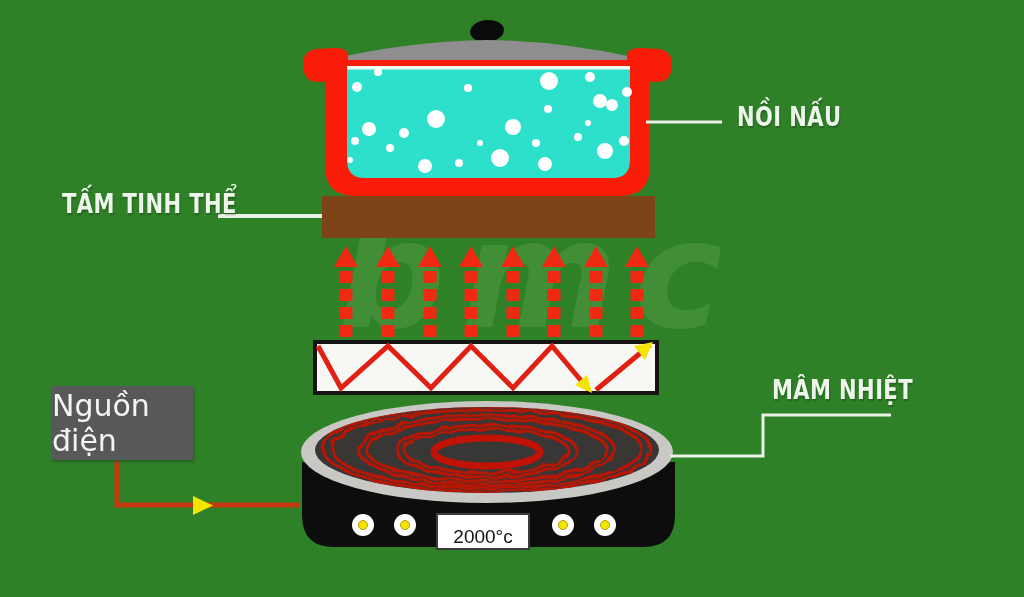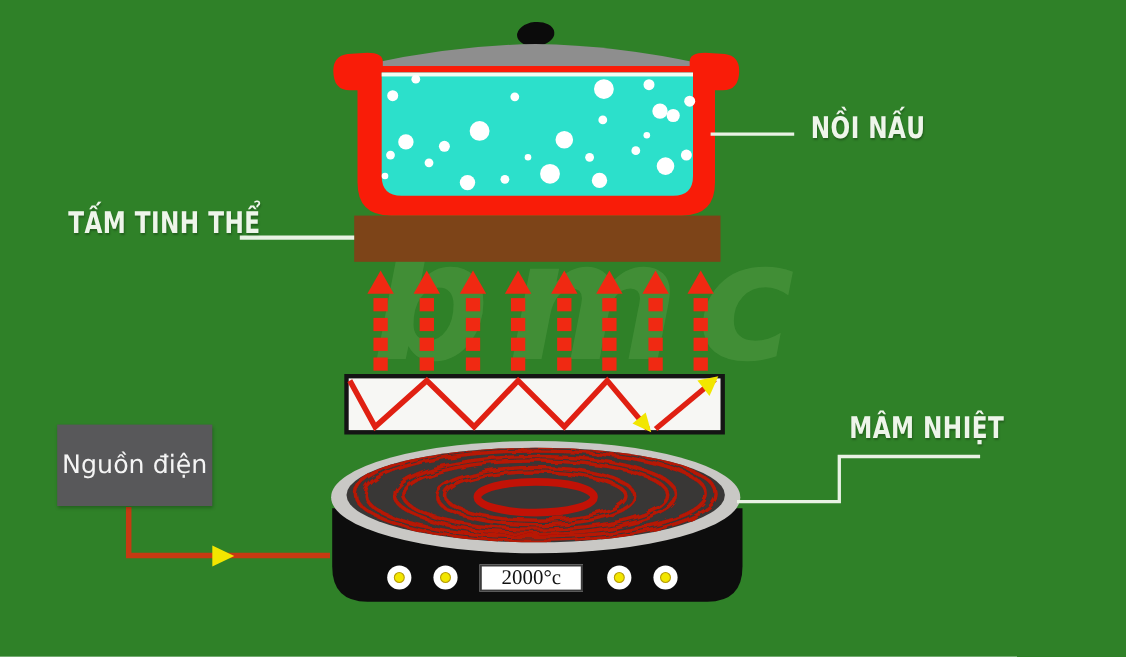--- a/index.html
+++ b/index.html
@@ -30,28 +30,28 @@
     text-shadow:1px 2px 2px rgba(0,0,0,0.25);
     white-space:nowrap;
   }
   .lbl-pot{left:737px;top:103px;}
   .lbl-crystal{left:62px;top:190px;}
   .lbl-heat{left:772px;top:376px;}
   .power-box{
     position:absolute;left:52px;top:386px;width:141px;height:74px;
     background:var(--panel_gray,#58585a);
     display:flex;align-items:center;justify-content:center;
-    color:#f4f4f4;font-size:23px;
+    color:#f4f4f4;font-size:30px;
     box-shadow:1px 2px 3px rgba(0,0,0,0.25);
   }
   .temp-display{
-    position:absolute;left:436px;top:513px;width:94px;height:25px;
+    position:absolute;left:436px;top:513px;width:94px;height:37px;
     background:#ffffff;border:2px solid #3c3c3c;box-sizing:border-box;
-    display:flex;align-items:flex-start;justify-content:center;
-    color:#111;font-size:19px;font-family:Liberation Serif, serif;
+    display:flex;align-items:flex-end;justify-content:center;
+    color:#111;font-size:19px;font-family:Liberation Sans, sans-serif;
   }
 </style>
 </head>
 <body>
 
 <div class="stage">
 
   <div class="watermark">bmc</div>
 
   <svg class="gfx" width="1024" height="597" viewBox="0 0 1024 597">

